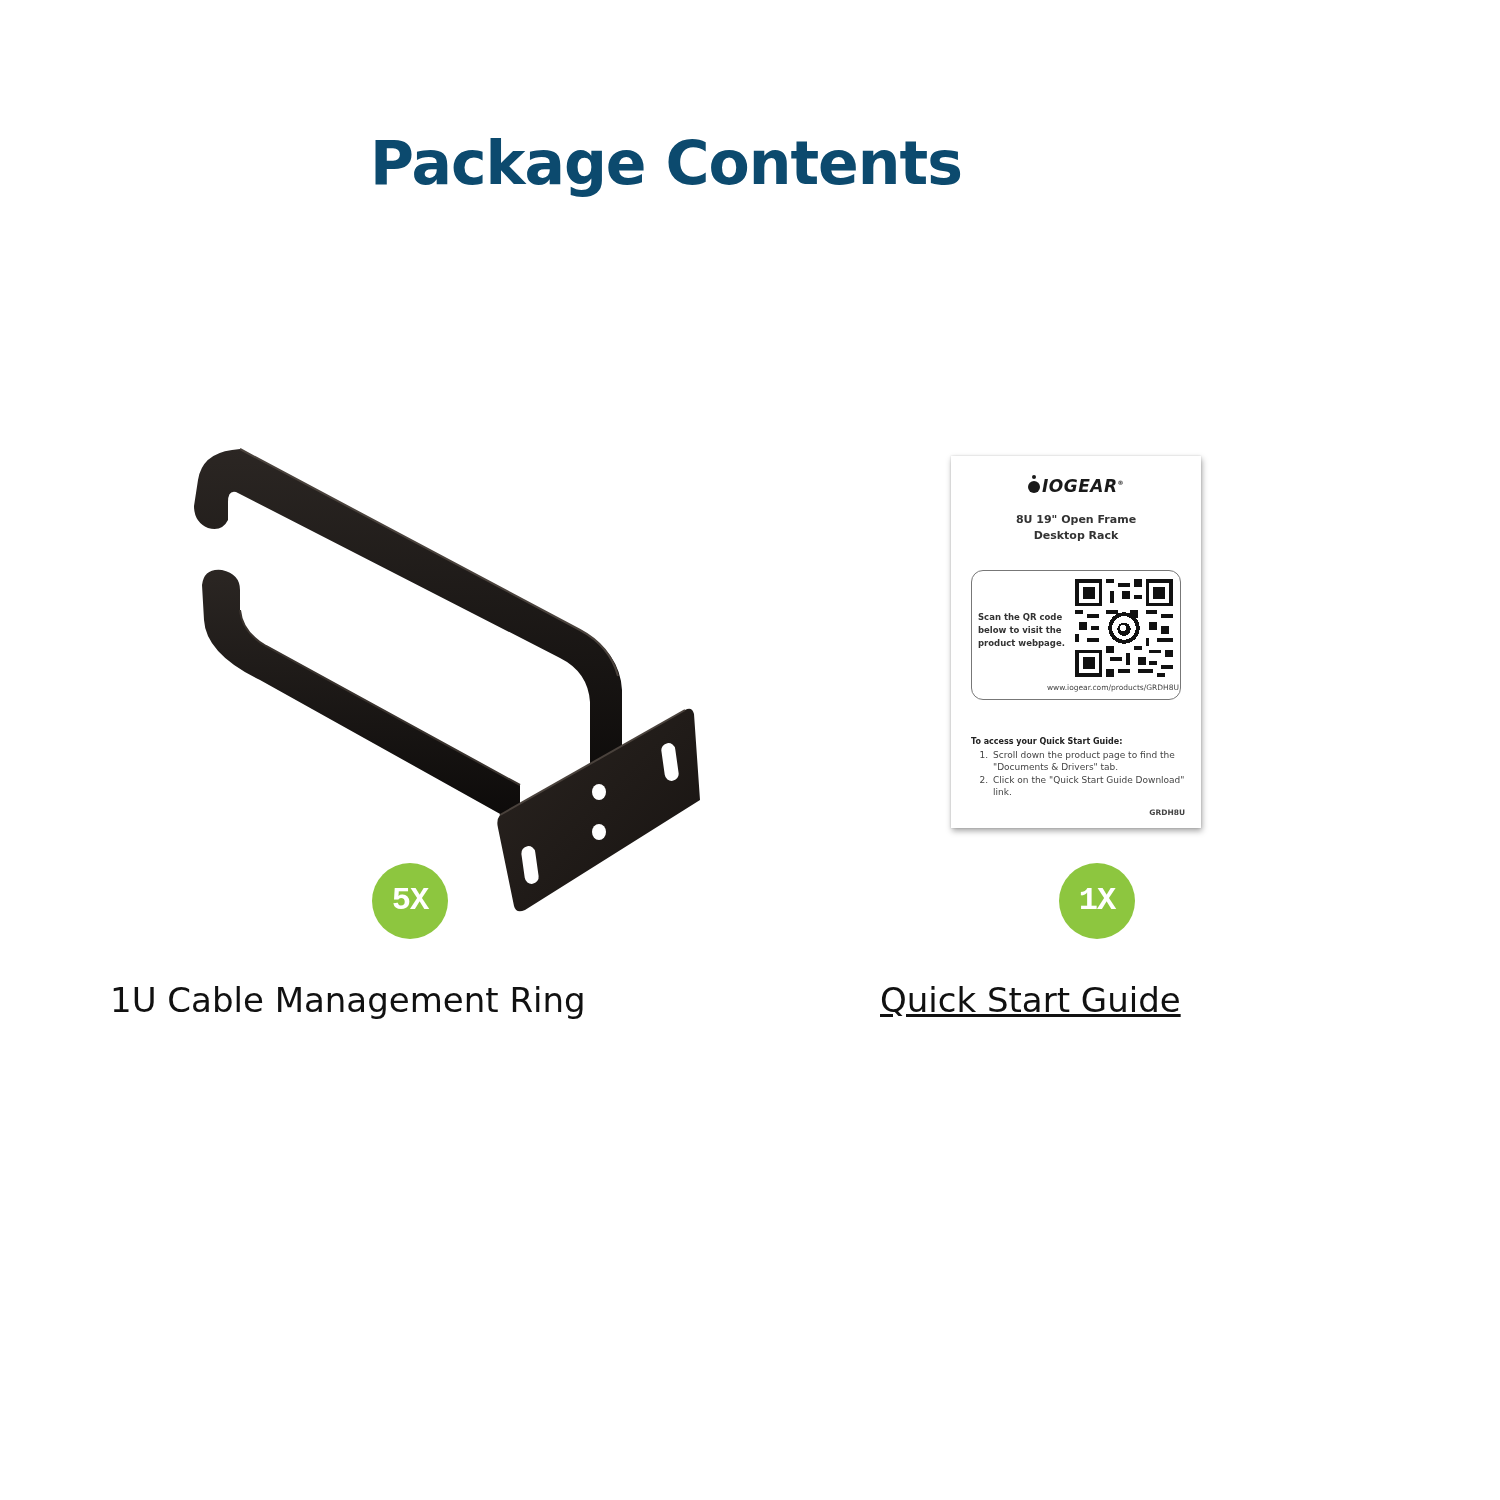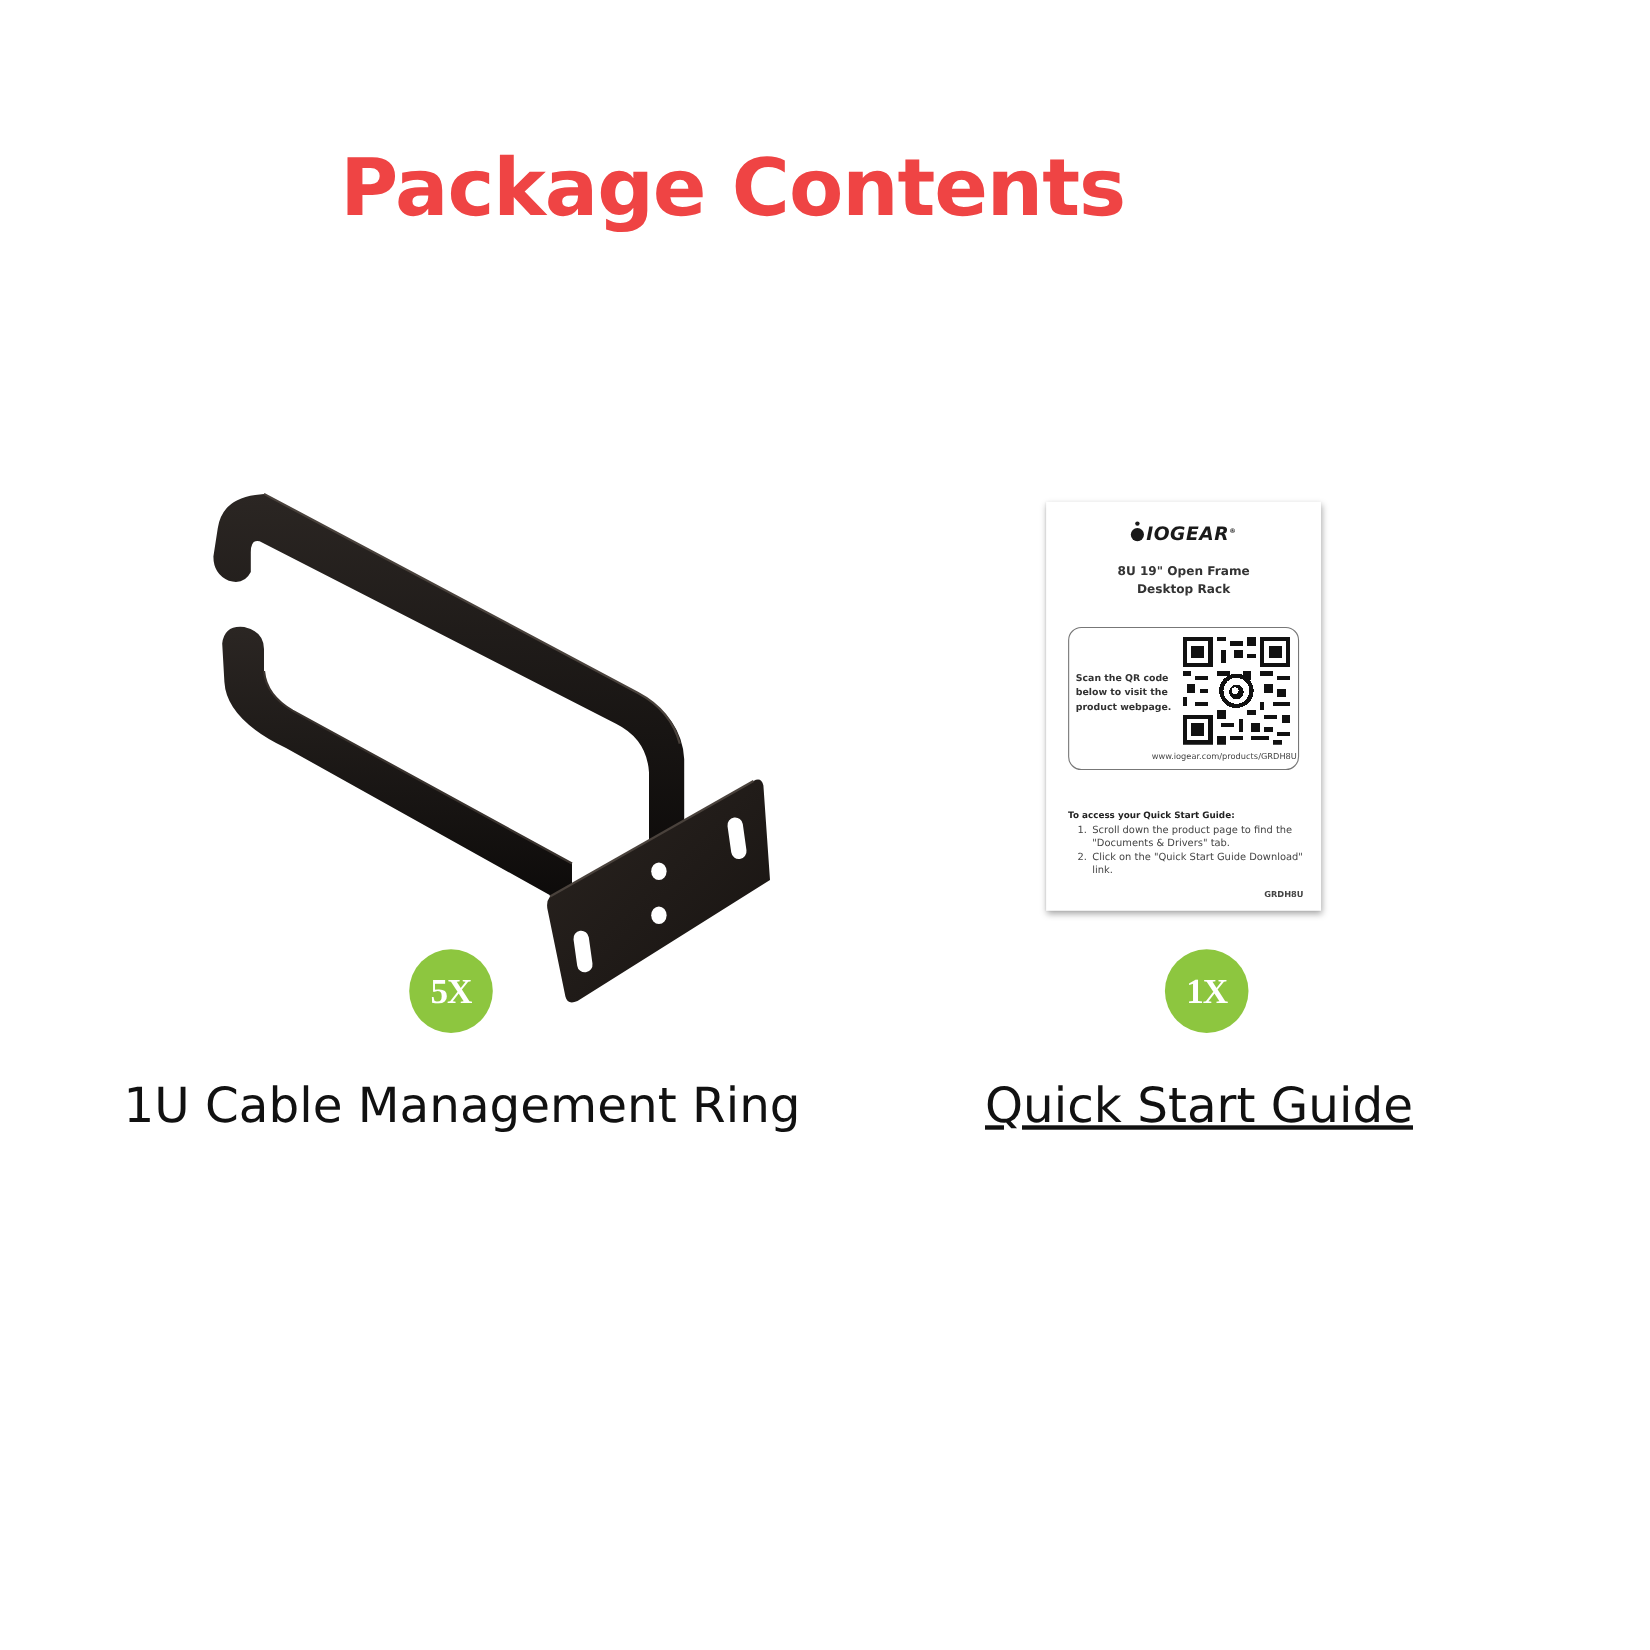--- a/index.html
+++ b/index.html
@@ -15,55 +15,54 @@
       font-family: "Liberation Sans", "DejaVu Sans", sans-serif;
     }
     .title {
       position: absolute;
       left: 0;
       top: 128px;
       width: 1332px;
       text-align: center;
       font-family: "DejaVu Sans", sans-serif;
       font-weight: bold;
-      font-size: 72px;
-      color: #ef4444;
+      font-size: 60px;
+      color: #0c4a6e;
       letter-spacing: -1px;
       margin: 0;
     }
     .ring-illustration {
       position: absolute;
       left: 180px;
       top: 440px;
       width: 540px;
       height: 480px;
     }
     .badge {
       position: absolute;
       width: 76px;
       height: 76px;
       border-radius: 50%;
       background: #8dc63f;
       color: #ffffff;
-      font-family: Liberation Serif, serif;
+      font-family: Liberation Mono, monospace;
       font-weight: bold;
       font-size: 32px;
       line-height: 76px;
       text-align: center;
       letter-spacing: -1px;
     }
     .badge-5x { left: 372px; top: 863px; }
     .badge-1x { left: 1059px; top: 863px; }
     .label {
       position: absolute;
       font-family: "DejaVu Sans", sans-serif;
-      font-size: 44px;
+      font-size: 34px;
       color: #111111;
       white-space: nowrap;
-      text-align: center;
     }
     .label-ring { left: 110px; width: 620px; top: 980px; }
     .label-guide { left: 880px; width: 420px; top: 980px; text-decoration: underline; }
 
     
     .card {
       position: absolute;
       left: 951px;
       top: 456px;
       width: 250px;

